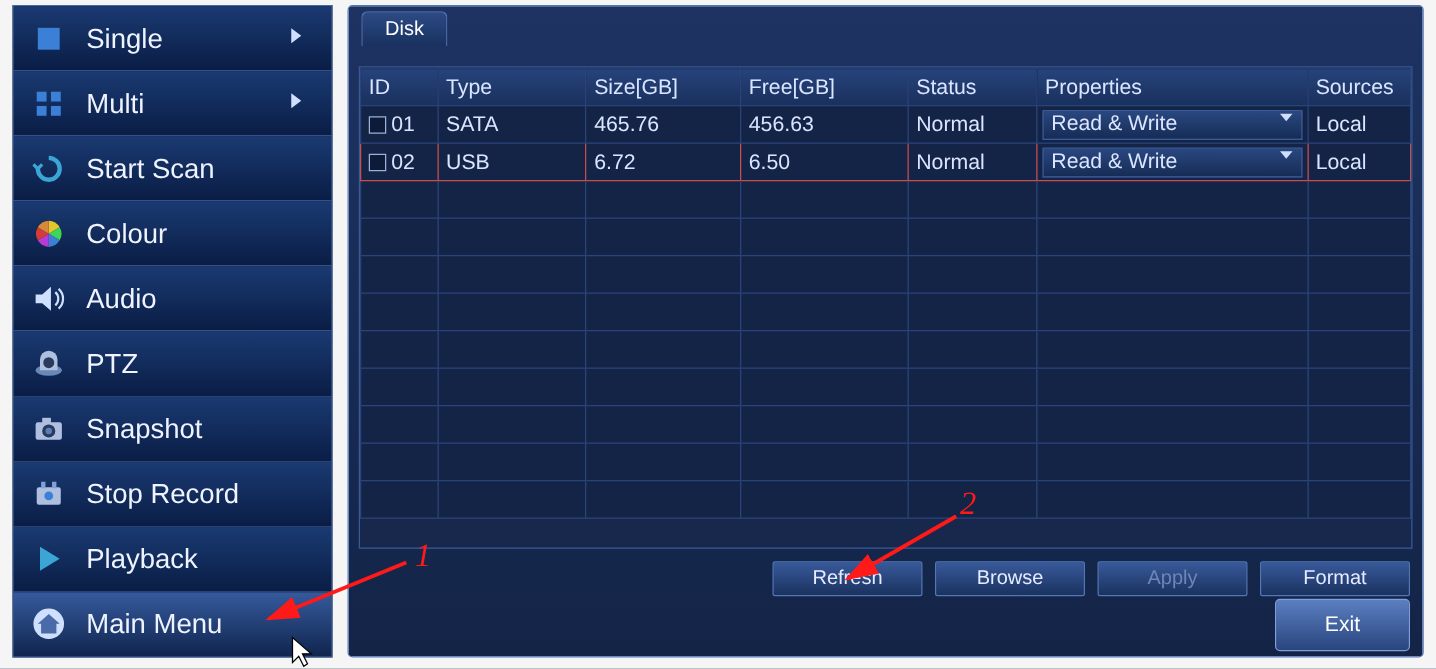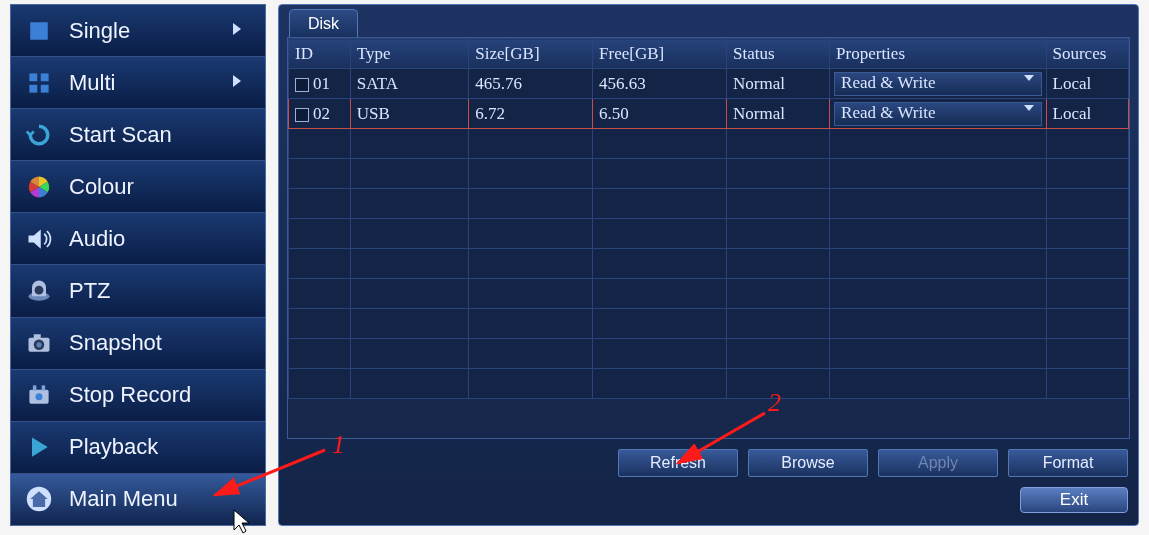--- a/index.html
+++ b/index.html
@@ -89,25 +89,24 @@
     background: linear-gradient(to bottom, #2d4a85 0%, #18315f 100%);
     border: 1px solid #5177b6;
     border-bottom: none;
     border-radius: 5px 5px 0 0;
     display: flex; align-items: center;
     font-size: 16px;
     margin-top: 16px;
   }
   .table-wrap {
     flex: 1;
-    margin: 0 8px 6px 8px;
+    margin: 16px 8px 6px 8px;
     border: 1px solid #3a5a96;
     background: #17284c;
     overflow: hidden;
-    font-family: Liberation Serif, serif;
   }
   table {
     border-collapse: collapse;
     width: 100%;
     table-layout: fixed;
   }
   th, td {
     border: 1px solid #2a437a;
     height: 30px;
     padding: 0 6px;
@@ -162,21 +161,21 @@
   }
   .btn.dim { color: #6f86b5; }
   .exit-row {
     height: 44px;
     display: flex;
     align-items: center;
     justify-content: flex-end;
     padding: 0 10px 6px 0;
   }
   .exit-btn {
-    width: 108px; height: 26px;
+    width: 108px; height: 42px;
     background: linear-gradient(to bottom, #5b7fc1 0%, #29457e 100%);
     border: 1px solid #7ea0dd;
     border-radius: 4px;
     display: flex; align-items: center; justify-content: center;
     font-size: 17px;
     cursor: pointer;
   }
   
   .anno { position: absolute; pointer-events: none; }
   .anno-label { position: absolute; color: #ff1a1a; font-size: 26px; font-family: "Times New Roman", serif; font-style: italic; }

